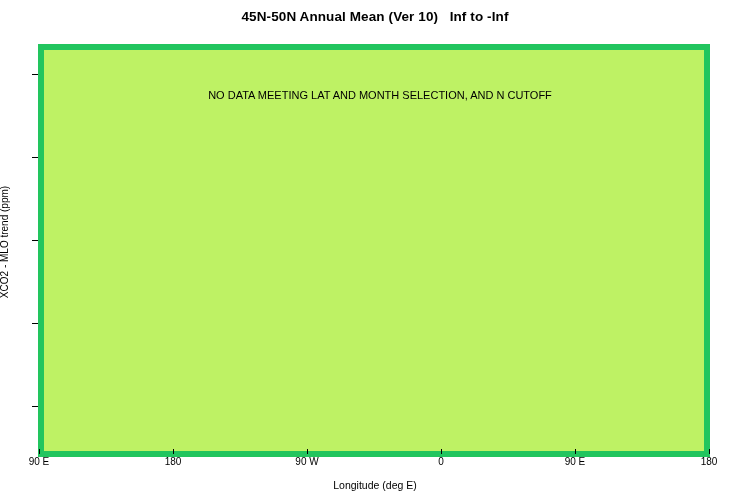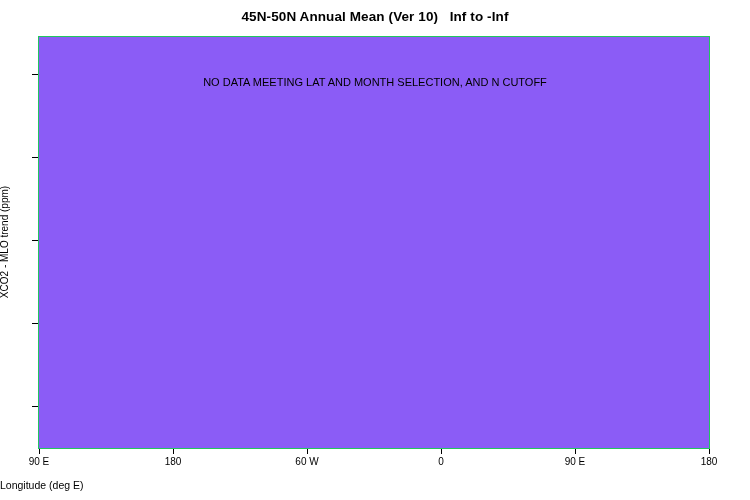--- a/index.html
+++ b/index.html
@@ -26,26 +26,26 @@
     width: 750px;
     text-align: center;
     font-size: 13.5px;
     font-weight: bold;
     letter-spacing: 0.1px;
     white-space: pre;
   }
   #plot-area {
     position: absolute;
     left: 38px;
-    top: 36px;
+    top: 44px;
     width: 672px;
     height: 413px;
-    border: 1px solid #22c55e;
+    border: 6px solid #22c55e;
     box-sizing: border-box;
-    background: #8b5cf6;
+    background: #bef264;
   }
   #no-data-message {
     position: absolute;
     left: 0;
     top: 0;
     width: 672px;
     text-align: center;
     padding-top: 39px;
     font-size: 11px;
     white-space: nowrap;
@@ -88,20 +88,21 @@
     font-size: 10px;
     white-space: nowrap;
     transform: translate(-50%, -50%) rotate(-90deg);
     transform-origin: center center;
   }
   #x-axis-label {
     position: absolute;
     top: 479px;
     left: 0;
     width: 750px;
+    text-align: center;
     font-size: 10.5px;
     white-space: nowrap;
   }
 </style>
 </head>
 <body>
 
 <div id="figure">
 
   <div id="chart-title">45N-50N Annual Mean (Ver 10)   Inf to -Inf</div>
@@ -124,21 +125,21 @@
 
   <div class="y-tick" style="top:406px;">-4</div>
   <div class="y-tick-mark" style="top:406px;"></div>
 
   <div class="x-tick" style="left:39px;">90 E</div>
   <div class="x-tick-mark" style="left:39px;"></div>
 
   <div class="x-tick" style="left:173px;">180</div>
   <div class="x-tick-mark" style="left:173px;"></div>
 
-  <div class="x-tick" style="left:307px;">60 W</div>
+  <div class="x-tick" style="left:307px;">90 W</div>
   <div class="x-tick-mark" style="left:307px;"></div>
 
   <div class="x-tick" style="left:441px;">0</div>
   <div class="x-tick-mark" style="left:441px;"></div>
 
   <div class="x-tick" style="left:575px;">90 E</div>
   <div class="x-tick-mark" style="left:575px;"></div>
 
   <div class="x-tick" style="left:709px;">180</div>
   <div class="x-tick-mark" style="left:709px;"></div>

